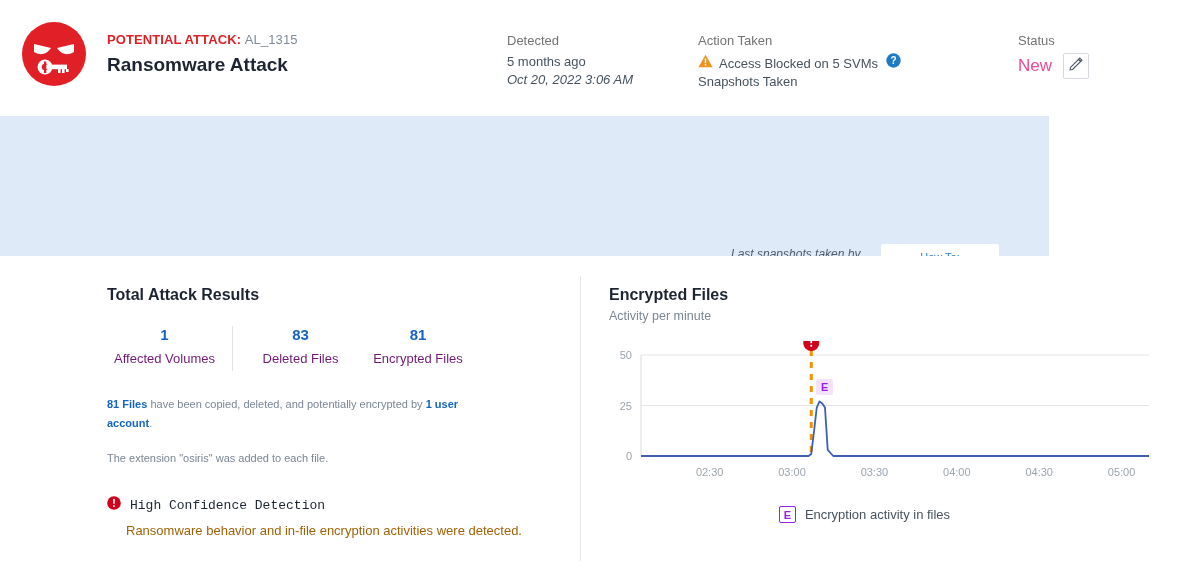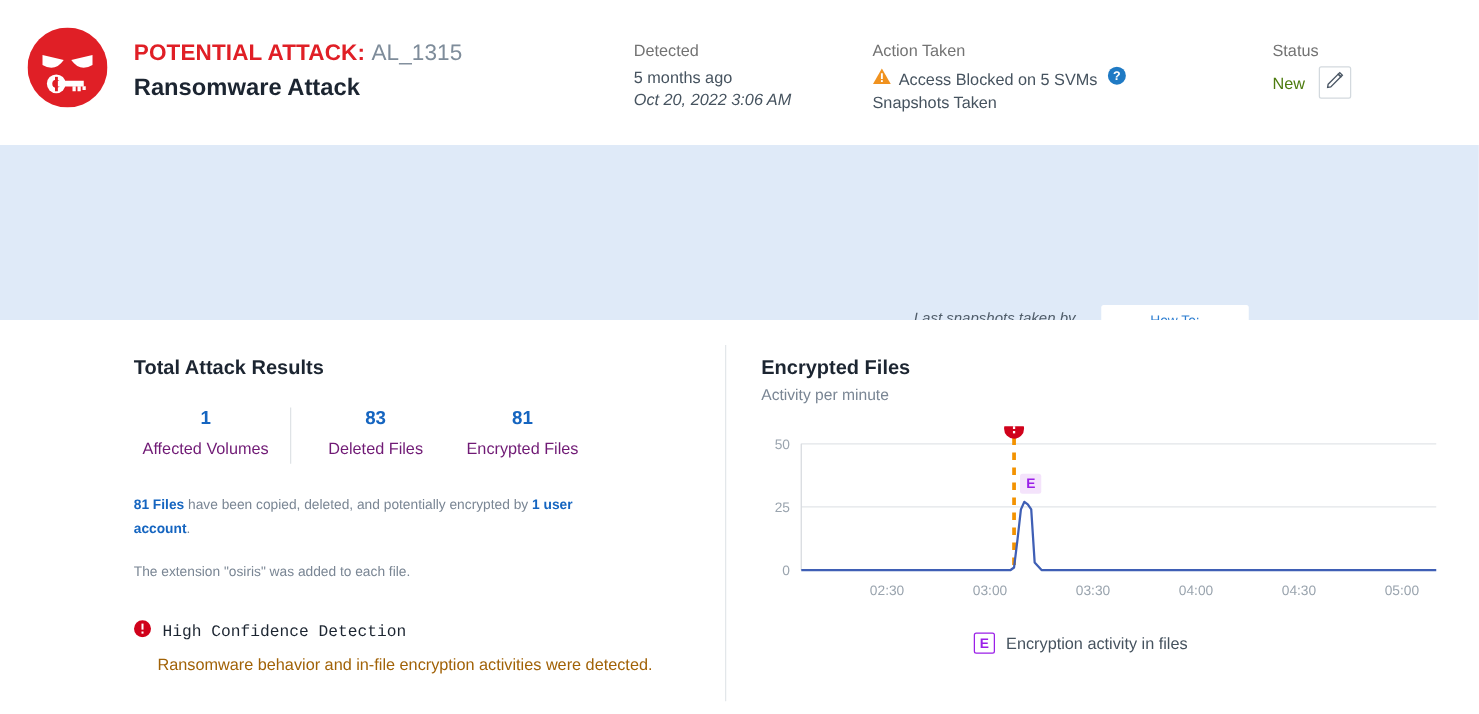--- a/index.html
+++ b/index.html
@@ -28,21 +28,21 @@
     top: 22px;
     width: 64px;
     height: 64px;
   }
   .hdr-title-block {
     position: absolute;
     left: 107px;
     top: 32px;
   }
   .hdr-alert-line {
-    font-size: 18px;
+    font-size: 13px;
     font-weight: bold;
     letter-spacing: .1px;
     color: #e01f26;
     white-space: nowrap;
   }
   .hdr-alert-id {
     color: #7e8c9a;
     font-weight: normal;
   }
   .hdr-attack-name {
@@ -84,42 +84,42 @@
   }
   .warn-tri { flex: none; }
   .help-circle { flex: none; margin-left: 2px; }
 
   .status-row {
     display: flex;
     align-items: center;
     gap: 11px;
   }
   .status-value {
-    font-size: 13px;
-    color: #4d7c0f;
+    font-size: 17px;
+    color: #ec4899;
   }
   .edit-btn {
     width: 26px;
     height: 26px;
     border: 1px solid #d3d9de;
     background: #fff;
     border-radius: 2px;
     display: flex;
     align-items: center;
     justify-content: center;
     cursor: pointer;
     box-sizing: border-box;
   }
 
   
   .band {
     position: absolute;
     left: 0;
     top: 116px;
-    width: 1183px;
+    width: 1049px;
     height: 140px;
     background: #dfeaf8;
   }
   .band-group {
     position: absolute;
     top: 0;
   }
   .band-group.g1 { left: 581px; top: 142px; }
   .band-group.g2 { left: 731px; top: 130px; }
   .band-group.g3 { left: 881px; top: 128px; }

